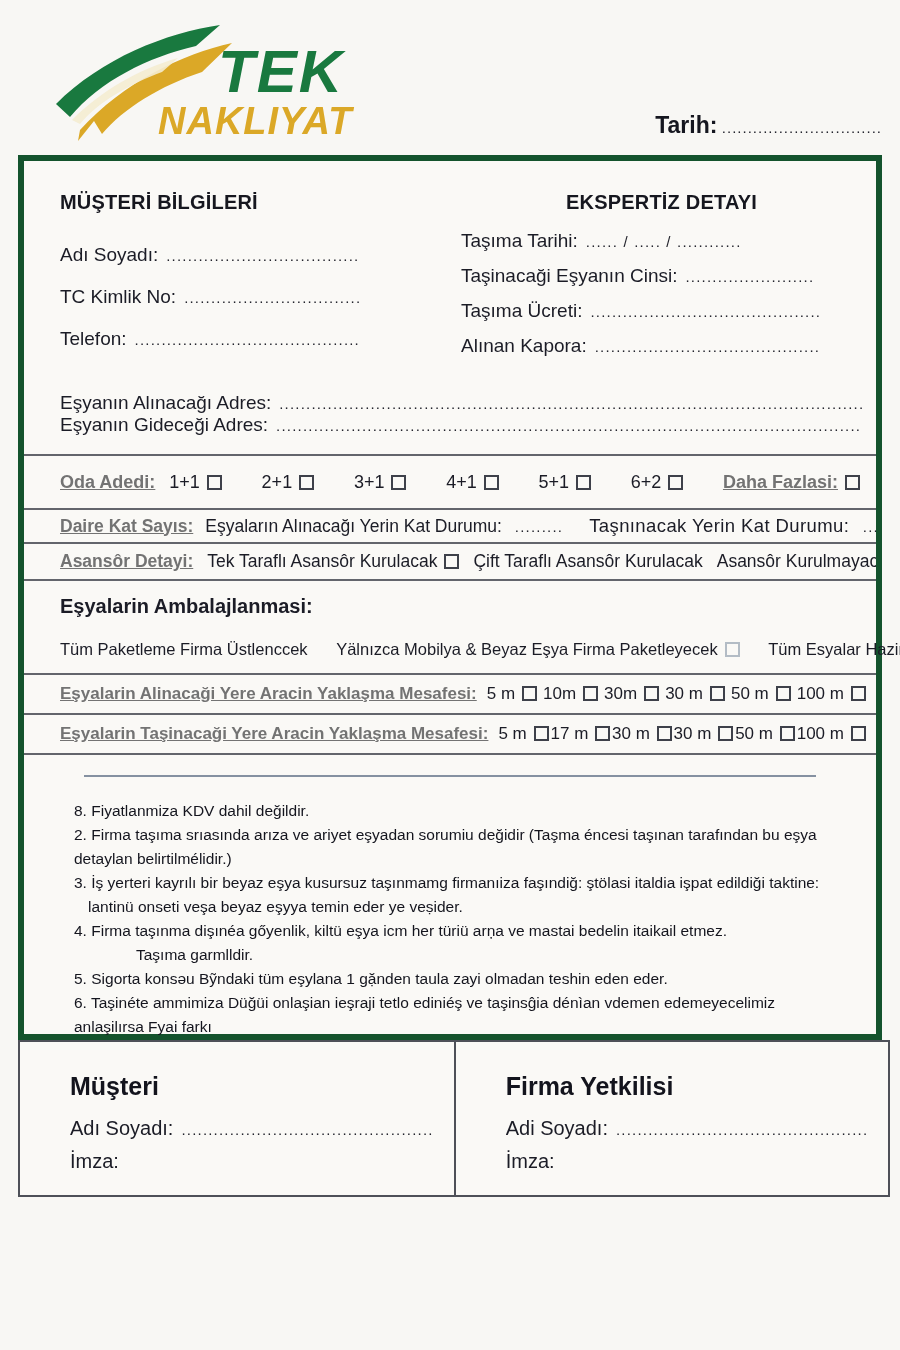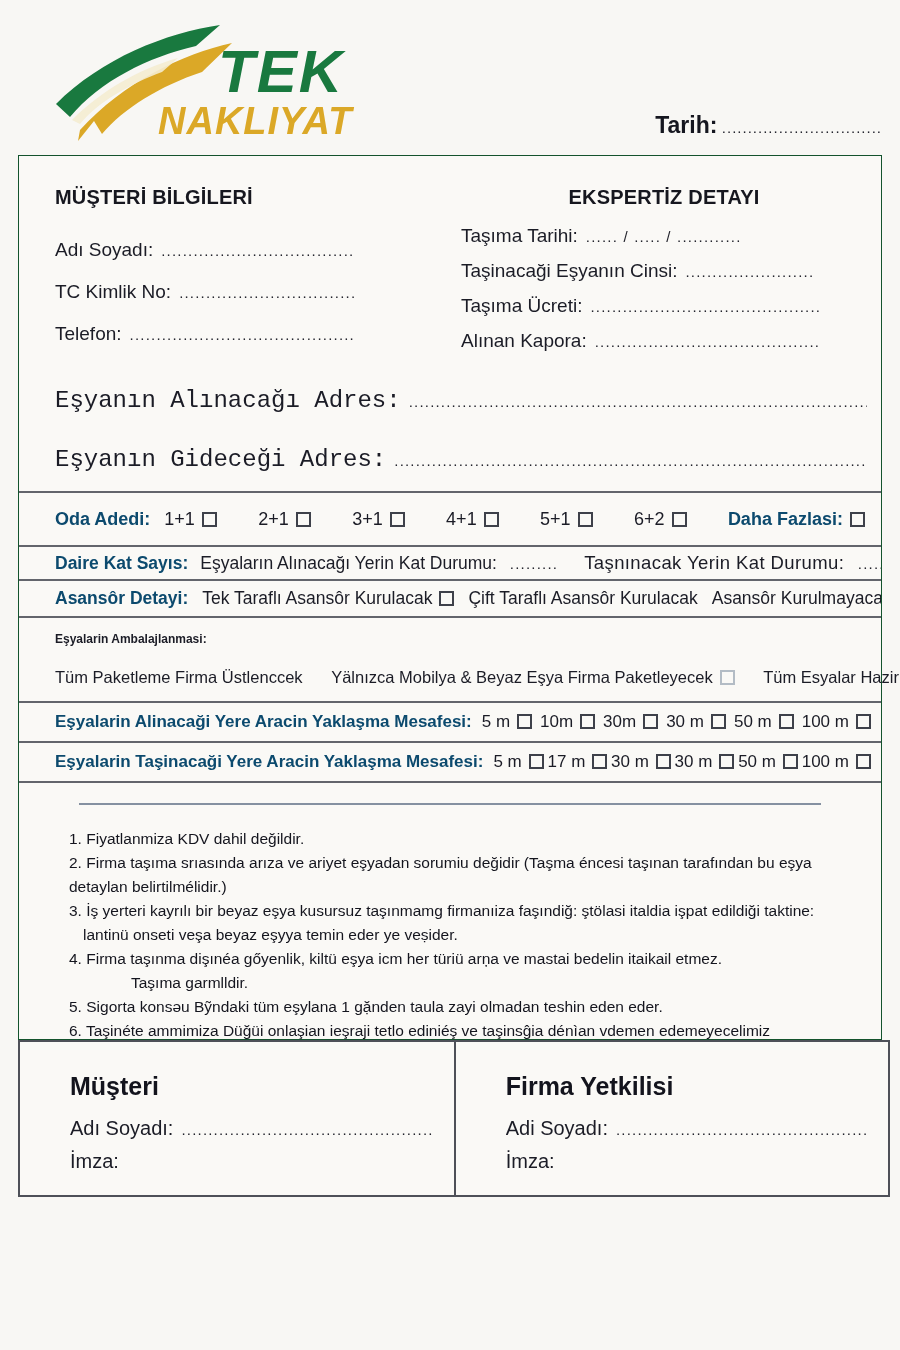--- a/index.html
+++ b/index.html
@@ -16,60 +16,60 @@
   
   .header { position:relative; height:155px;margin-left:36px; }
   .logo-svg { position:absolute; left:14px; top:20px; }
   .date-wrap { position:absolute; right:18px; top:112px; white-space:nowrap; }
   .date-label { font-weight:bold; font-size:23px; color:#15161f; }
   .date-dots { font-size:15px; letter-spacing:1px; color:#23242d; }
 
   
   .main-box {
     position:absolute; left:18px; right:18px; top:155px; height:885px;
-    border:1px solid #14532d; background:#faf9f6;
+    border:6px solid #14532d; background:#faf9f6;
   }
   .cols { display:flex; padding:30px 14px 0 36px; }
   .col-left { flex:0 0 50%; }
   .col-right { flex:1; }
   .sec-title { font-weight:bold; font-size:20px; color:#16171f; letter-spacing:.2px; }
   .col-left .sec-title { margin-bottom:30px; }
   .col-right .sec-title { margin-bottom:16px;text-align:center; }
   .field { font-size:19px; display:flex; align-items:baseline; white-space:nowrap; overflow:hidden; }
   .col-left .field { margin-bottom:20px; width:300px; }
   .col-right .field { margin-bottom:13px; width:360px; }
   .dots { letter-spacing:1.2px; font-size:15px; color:#23242d; overflow:hidden; white-space:nowrap; margin-left:8px; flex-shrink:1; }
   .addr { display:flex; align-items:baseline; padding:0 14px 0 36px; white-space:nowrap; }
   .addr-1 { margin-top:22px; }
-  .addr-2 { margin-top:32px; }
-  .addr .label { font-size:24px;font-family:Liberation Mono, monospace; }
+  .addr-2 { }
+  .addr .label { font-size:19px; }
   .addr .dots { flex:1; }
 
   
   .rrow {
     border-top:2px solid #63656c;
     display:flex; align-items:center; white-space:nowrap;
     padding-left:36px; padding-right:10px;
     font-size:18px; overflow:hidden;
   }
-  .rrow .blabel { font-weight:bold; color:#0c4a6e; }
+  .rrow .blabel { font-weight:bold; color:#737373;text-decoration:underline; }
   .row-rooms { height:54px; margin-top:18px; }
   .row-rooms .opts { flex:1; display:flex; justify-content:space-between; margin-left:14px; padding-right:6px; }
   .cb {
     display:inline-block; width:15px; height:15px;
     border:2px solid #3e414a; margin-left:7px; vertical-align:-2px; background:transparent;
   }
   .cb.light { border-color:#b3bcc5; }
   .row-floor { height:34px; font-size:17.5px; }
   .row-floor .seg { margin-left:12px; }
   .row-floor .seg2 { margin-left:26px; font-size:18.5px; letter-spacing:.4px; }
   .row-elev { height:37px; font-size:17.5px; }
   .row-elev .seg { margin-left:14px; }
   .row-pack { border-top:2px solid #63656c; padding:14px 6px 14px 36px; }
-  .pack-title { font-weight:bold; font-size:12px; }
+  .pack-title { font-weight:bold; font-size:20px; }
   .pack-opts { margin-top:22px; font-size:16.5px; white-space:nowrap; }
   .pack-opts .po { margin-right:24px; }
   .pack-opts .po:last-child { margin-right:0; }
   .row-dist { height:40px; font-size:17px; }
   .row-dist .blabel { font-size:17px; }
   .row-dist .opts { flex:1; display:flex; justify-content:space-between; margin-left:10px; }
 
   
   .terms { border-top:2px solid #63656c; padding:14px 44px 0 32px; }
   .inner-line { height:2px; background:#8591a1; margin:6px 16px 22px 28px; }
@@ -242,21 +242,21 @@
         <span><span>30 m</span><span class="cb"></span></span>
         <span><span>50 m</span><span class="cb"></span></span>
         <span><span>100 m</span><span class="cb"></span></span>
       </span>
     </div>
 
     <div class="terms">
       <div class="inner-line"></div>
       <div class="tlist">
         <div class="titem">
-          <div>1. Fiyatlanmiza KDV dahil değildir.</div>
+          <div>8. Fiyatlanmiza KDV dahil değildir.</div>
         </div>
         <div class="titem">
           <div>2. Firma taşıma srıasında arıza ve ariyet eşyadan sorumiu değidir (Taşma éncesi taşınan tarafından bu eşya detaylan belirtilmélidir.)</div>
         </div>
         <div class="titem">
           <div>3. İş yerteri kayrılı bir beyaz eşya kusursuz taşınmamg firmanıiza faşındiğ: ştölasi italdia işpat edildiği taktine:</div>
           <div class="cont">lantinü onseti veşa beyaz eşyya temin eder ye veṣider.</div>
         </div>
         <div class="titem">
           <div>

